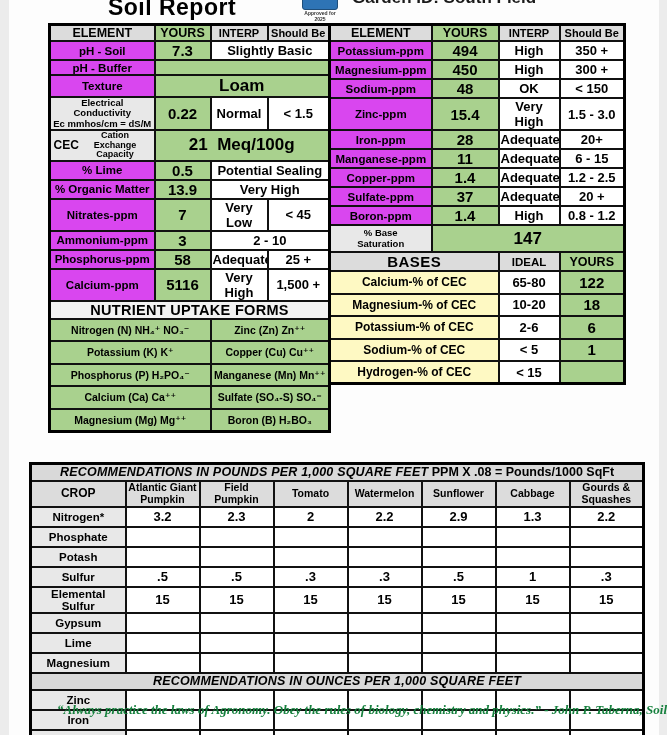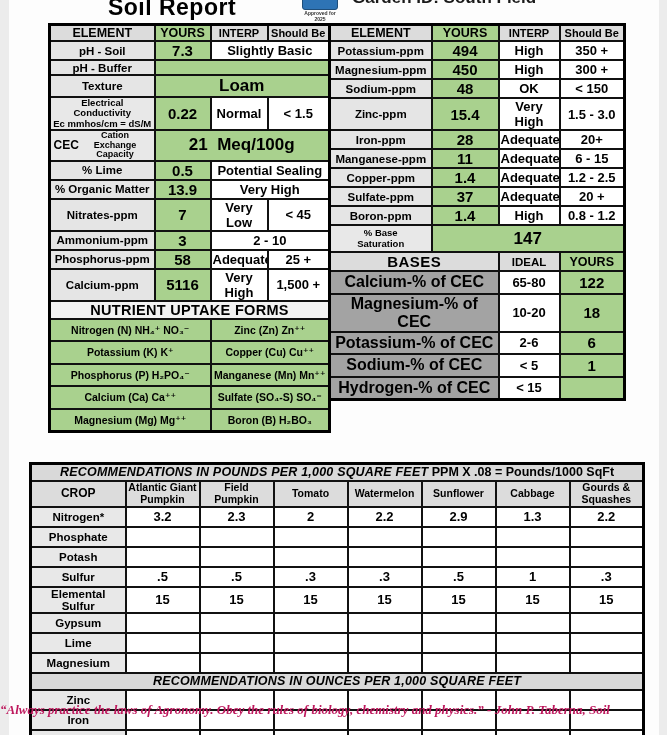--- a/index.html
+++ b/index.html
@@ -24,53 +24,53 @@
   #tblL{left:48px;top:23px;}
   #tblR{left:328px;top:23px;}
   #tblRec{left:29px;top:418px;margin-top:44px;}
   #tblL table,#tblR table,#tblRec table{border:3px solid #000;}
 
   
   .k-hdr{background:#dcdcdc;font-size:12.5px;}
   .k-hdrg{background:#a9d18e;font-size:12.5px;}
   .s11{font-size:11px;}
   .s12{font-size:11.5px;}
-  .k-lbl{background:#e5e5e5;font-size:11.5px;}
+  .k-lbl{background:#d946ef;font-size:11.5px;}
   .k-lbl2{background:#e8e8e8;font-size:9.5px;line-height:1.1;}
   .k-cec{background:#e8e8e8;}
   .k-cec .cec-big{font-size:12px;vertical-align:middle;}
   .k-cec .cec-small{display:inline-block;font-size:9px;line-height:1.05;width:72px;vertical-align:middle;}
   .k-valg{background:#a9d18e;font-size:15px;}
   .k-mid{background:#fff;font-size:13px;}
   .k-midg{background:#a9d18e;font-size:17px;white-space:pre;}
   .k-gfill{background:#a9d18e;}
   .k-section{background:#f2f2f2;font-size:14.5px;letter-spacing:.3px;}
   .k-upt{background:#a9d18e;font-size:10.5px;}
   .k-bases{background:#dcdcdc;font-size:15px;letter-spacing:.5px;}
-  .k-lblc{background:#a3a3a3;font-size:16px;}
+  .k-lblc{background:#fef9c3;font-size:12px;}
 
   
   .h21{height:15px;}
   .h23{height:22.5px;}
   .h27{height:27px;}
   .h26{height:26px;}
   .h17{height:17px;}
   .h16{height:20px;}
 
   
   .banner td{background:#d9d9d9;font-size:12.5px;}
   .banner .it{font-style:italic;letter-spacing:.2px;}
   .banner .rm{font-style:normal;}
   .crophdr td{background:#dcdcdc;font-size:10.5px;line-height:1.1;}
   .rec-label{background:#e8e8e8;font-size:11.5px;}
   .rec-val{background:#fff;font-size:13px;}
 
-  #footer-quote{position:absolute;left:0;top:702px;width:667px;text-align:left;
+  #footer-quote{position:absolute;left:0;top:702px;width:667px;text-align:right;
     font-family:"Liberation Serif","DejaVu Serif",serif;font-weight:bold;font-style:italic;
-    font-size:13px;color:#be185d;}
+    font-size:13px;color:#15803d;}
 </style>
 </head>
 <body>
 
 <div id="canvas">
   <div id="edge-left" class="edge-strip"></div>
   <div id="edge-right" class="edge-strip"></div>
 
   <div id="report-title">Soil Report</div>
 

